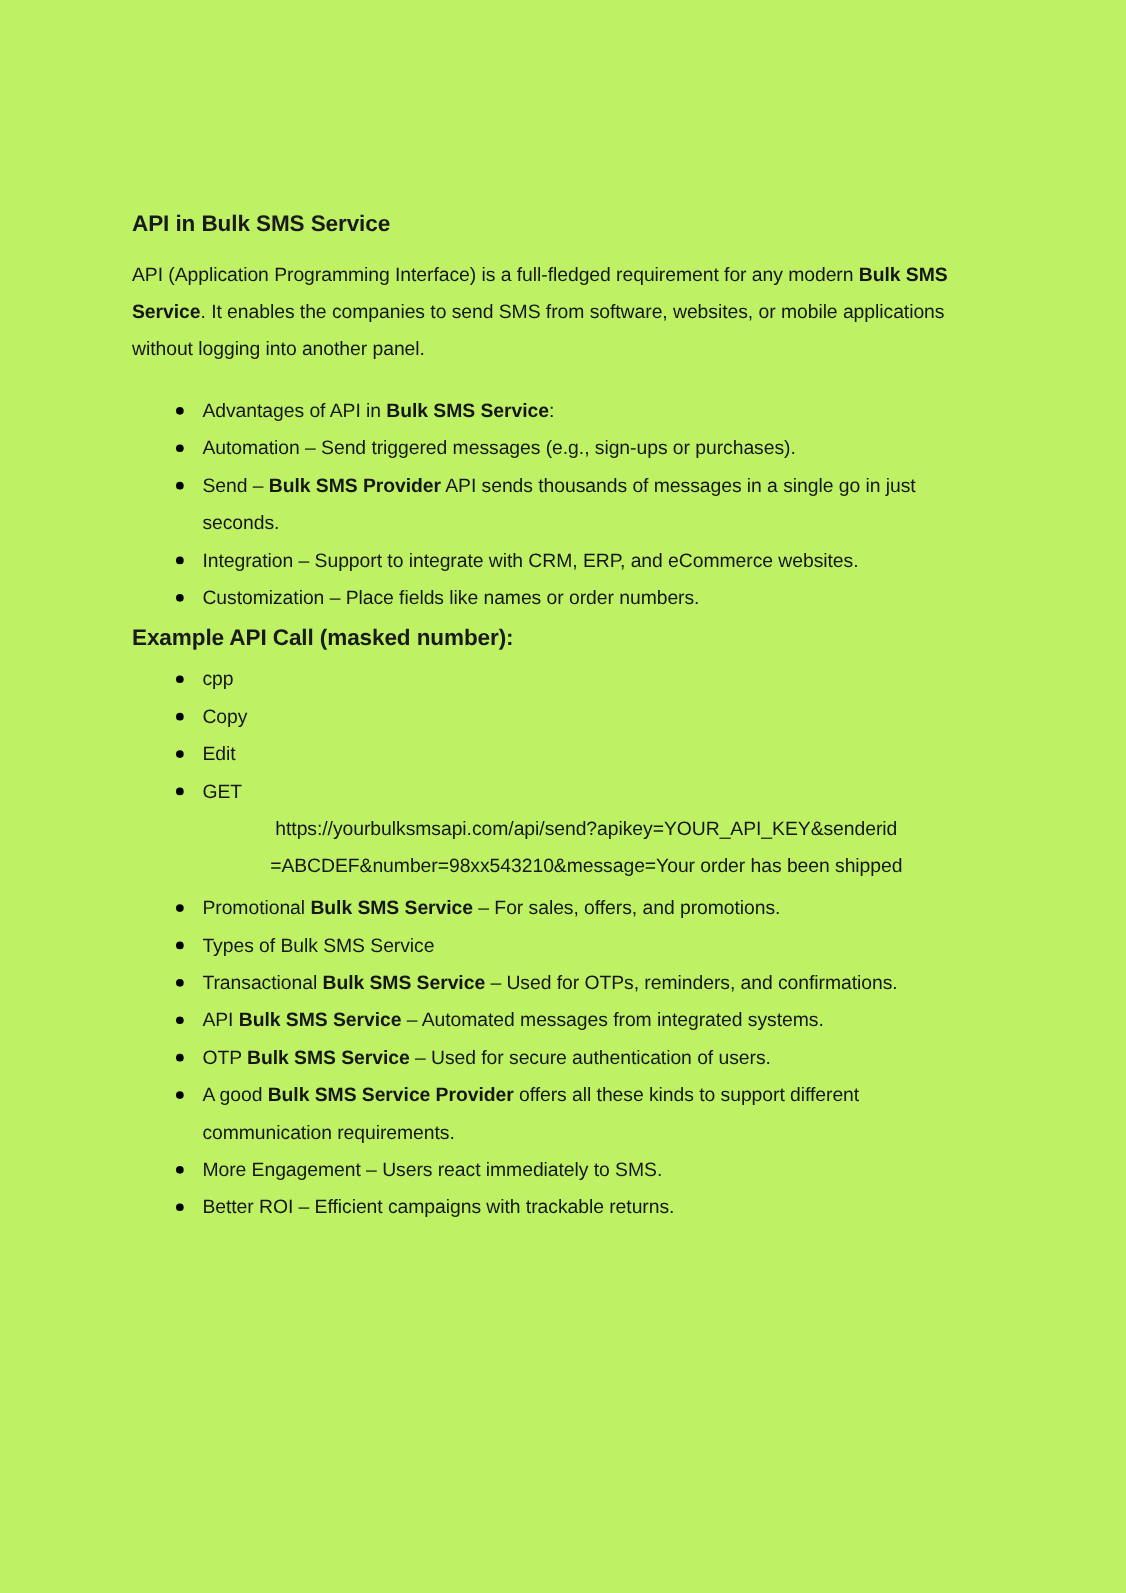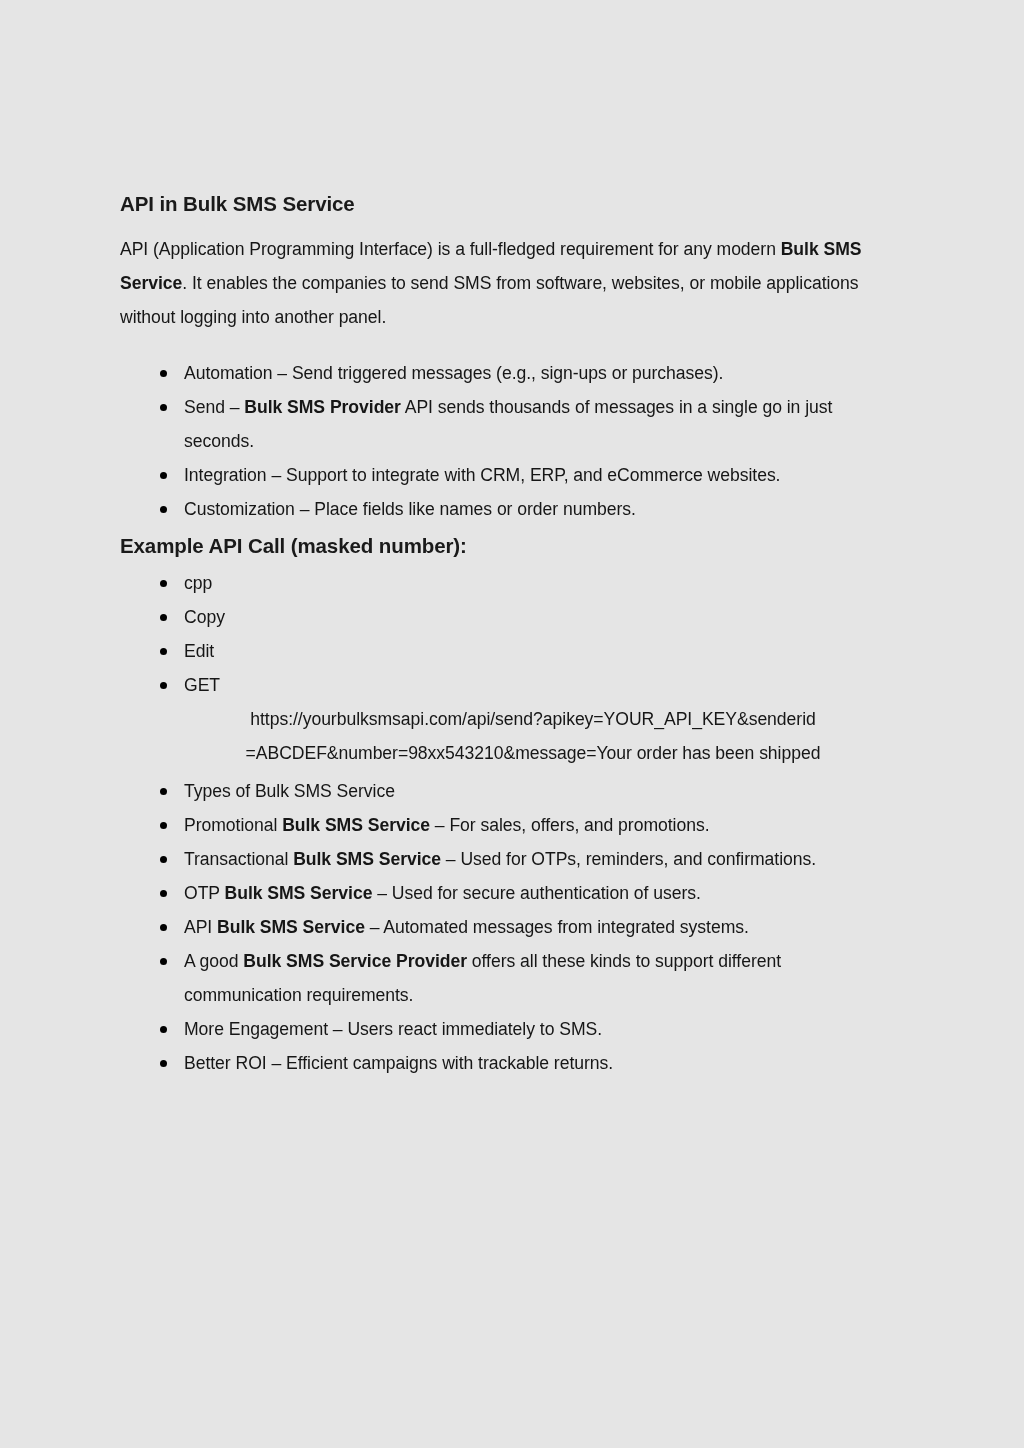--- a/index.html
+++ b/index.html
@@ -11,21 +11,21 @@
     width: 1024px;
     height: 1448px;
     font-family: "Liberation Sans", sans-serif;
     color: #000000;
     -webkit-font-smoothing: antialiased;
   }
   .page {
     position: relative;
     width: 1024px;
     height: 1448px;
-    background: #e5e5e5;
+    background: #bef264;
     box-sizing: border-box;
     padding: 190px 144px 0 120px;
   }
   .doc-body { width: 762px; }
 
   h1.doc-heading {
     font-size: 20.5px;
     font-weight: bold;
     line-height: 28px;
     margin: 0 0 14px 0;
@@ -87,40 +87,41 @@
 <body>
 
 <div class="page">
   <div class="doc-body">
 
     <h1 class="doc-heading">API in Bulk SMS Service</h1>
 
     <p class="para"><span>API (Application Programming Interface) is a full-fledged requirement for any modern </span><span class="b">Bulk SMS Service</span><span>. It enables the companies to send SMS from software, websites, or mobile applications without logging into another panel.</span></p>
 
     <ul class="bullets">
+      <li><span>Advantages of API in </span><span class="b">Bulk SMS Service</span><span>:</span></li>
       <li><span>Automation – Send triggered messages (e.g., sign-ups or purchases).</span><span class="b"></span><span></span></li>
       <li><span>Send – </span><span class="b">Bulk SMS Provider</span><span> API sends thousands of messages in a single go in just seconds.</span></li>
       <li><span>Integration – Support to integrate with CRM, ERP, and eCommerce websites.</span><span class="b"></span><span></span></li>
       <li><span>Customization – Place fields like names or order numbers.</span><span class="b"></span><span></span></li>
     </ul>
 
     <h1 class="doc-heading second">Example API Call (masked number):</h1>
 
     <ul class="bullets">
       <li>cpp</li>
       <li>Copy</li>
       <li>Edit</li>
       <li><span>GET</span><span class="url-cont">https://yourbulksmsapi.com/api/send?apikey=YOUR_API_KEY&amp;senderid</span><span class="url-cont">=ABCDEF&amp;number=98xx543210&amp;message=Your order has been shipped</span></li>
     </ul>
 
     <ul class="bullets">
+      <li><span>Promotional </span><span class="b">Bulk SMS Service</span><span> – For sales, offers, and promotions.</span></li>
       <li><span>Types of Bulk SMS Service</span><span class="b"></span><span></span></li>
-      <li><span>Promotional </span><span class="b">Bulk SMS Service</span><span> – For sales, offers, and promotions.</span></li>
       <li><span>Transactional </span><span class="b">Bulk SMS Service</span><span> – Used for OTPs, reminders, and confirmations.</span></li>
+      <li><span>API </span><span class="b">Bulk SMS Service</span><span> – Automated messages from integrated systems.</span></li>
       <li><span>OTP </span><span class="b">Bulk SMS Service</span><span> – Used for secure authentication of users.</span></li>
-      <li><span>API </span><span class="b">Bulk SMS Service</span><span> – Automated messages from integrated systems.</span></li>
       <li><span>A good </span><span class="b">Bulk SMS Service Provider</span><span> offers all these kinds to support different communication requirements.</span></li>
       <li><span>More Engagement – Users react immediately to SMS.</span><span class="b"></span><span></span></li>
       <li><span>Better ROI – Efficient campaigns with trackable returns.</span><span class="b"></span><span></span></li>
     </ul>
 
   </div>
 </div>
 
 </body></html>

